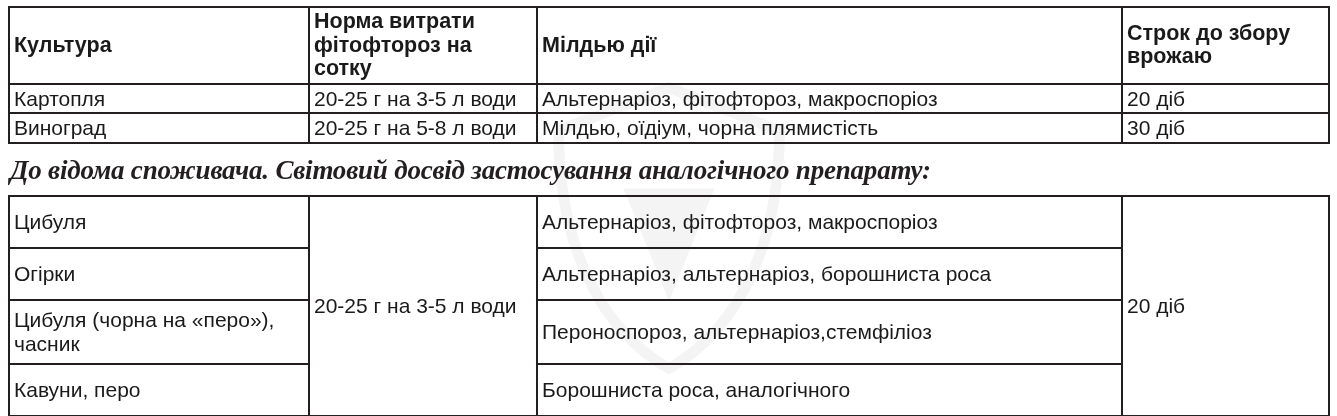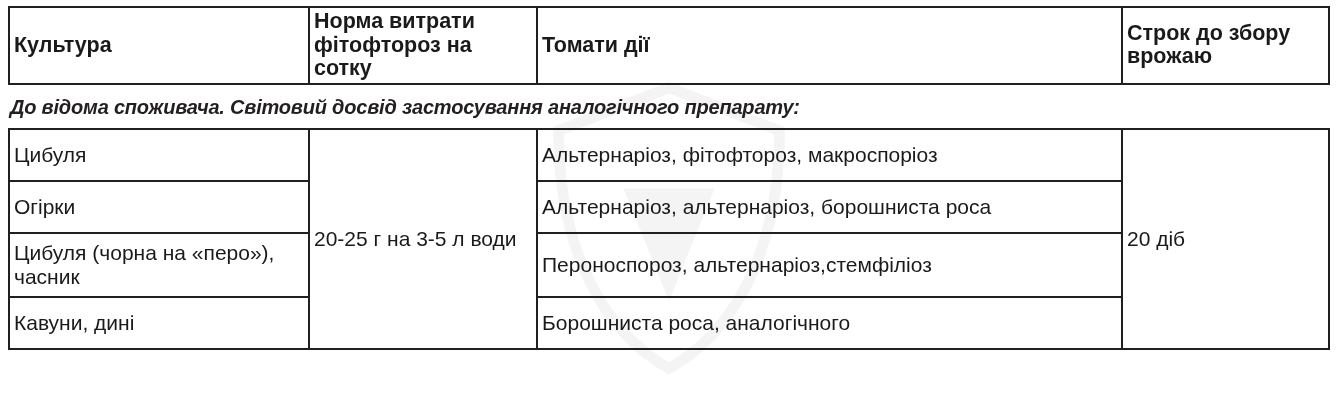--- a/index.html
+++ b/index.html
@@ -61,24 +61,25 @@
   .t1 .c1 { width: 300px; }
   .t1 .c2 { width: 228px; }
   .t1 .c3 { width: 585px; }
   .t1 .c4 { width: 207px; }
 
   .note {
     position: relative;
     z-index: 1;
     font-style: italic;
     font-weight: bold;
-    font-size: 20px;
+    font-size: 27px;
     margin: 11px 0 9px 2px;
     color: #231f20;
     letter-spacing: -0.2px;
+    font-family: Liberation Serif, serif;
   }
 
   .t2 .c1 { width: 300px; }
   .t2 .c2 { width: 228px; }
   .t2 .c3 { width: 585px; }
   .t2 .c4 { width: 207px; }
   .t2 td { height: 46px; }
   .t2 td.tall { height: 58px; }
 </style>
 </head>
@@ -97,25 +98,37 @@
     <colgroup>
       <col class="c1">
         <col class="c2">
         <col class="c3">
         <col class="c4">
     </colgroup>
     <thead>
       <tr>
         <th>Культура</th>
         <th>Норма витрати фітофтороз на сотку</th>
-        <th>Томати дії</th>
+        <th>Мілдью дії</th>
         <th>Строк до збору врожаю</th>
       </tr>
     </thead>
     <tbody>
+      <tr>
+        <td>Картопля</td>
+        <td>20-25 г на 3-5 л води</td>
+        <td>Альтернаріоз, фітофтороз, макроспоріоз</td>
+        <td>20 діб</td>
+      </tr>
+      <tr>
+        <td>Виноград</td>
+        <td>20-25 г на 5-8 л води</td>
+        <td>Мілдью,  оїдіум, чорна плямистість</td>
+        <td>30 діб</td>
+      </tr>
     </tbody>
   </table>
 
   <div class="note">До відома споживача. Світовий досвід застосування аналогічного препарату:</div>
 
   <table class="t2">
     <colgroup>
       <col class="c1">
         <col class="c2">
         <col class="c3">
@@ -130,19 +143,19 @@
       </tr>
       <tr>
         <td>Огірки</td>
         <td>Альтернаріоз, альтернаріоз, борошниста роса</td>
       </tr>
       <tr>
         <td class="tall">Цибуля (чорна на «перо»), часник</td>
         <td class="tall">Пероноспороз, альтернаріоз,стемфіліоз</td>
       </tr>
       <tr>
-        <td>Кавуни, дині</td>
+        <td>Кавуни, перо</td>
         <td>Борошниста роса, аналогічного</td>
       </tr>
     </tbody>
   </table>
 
 </div>
 
 </body></html>

